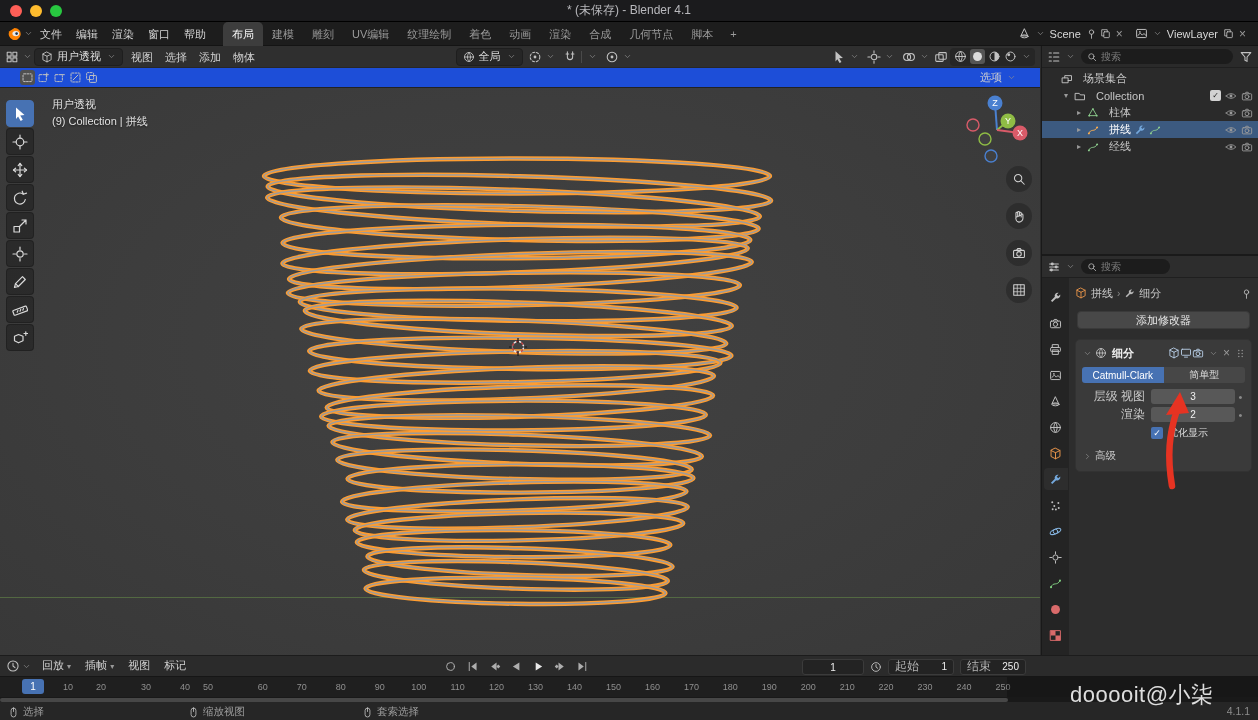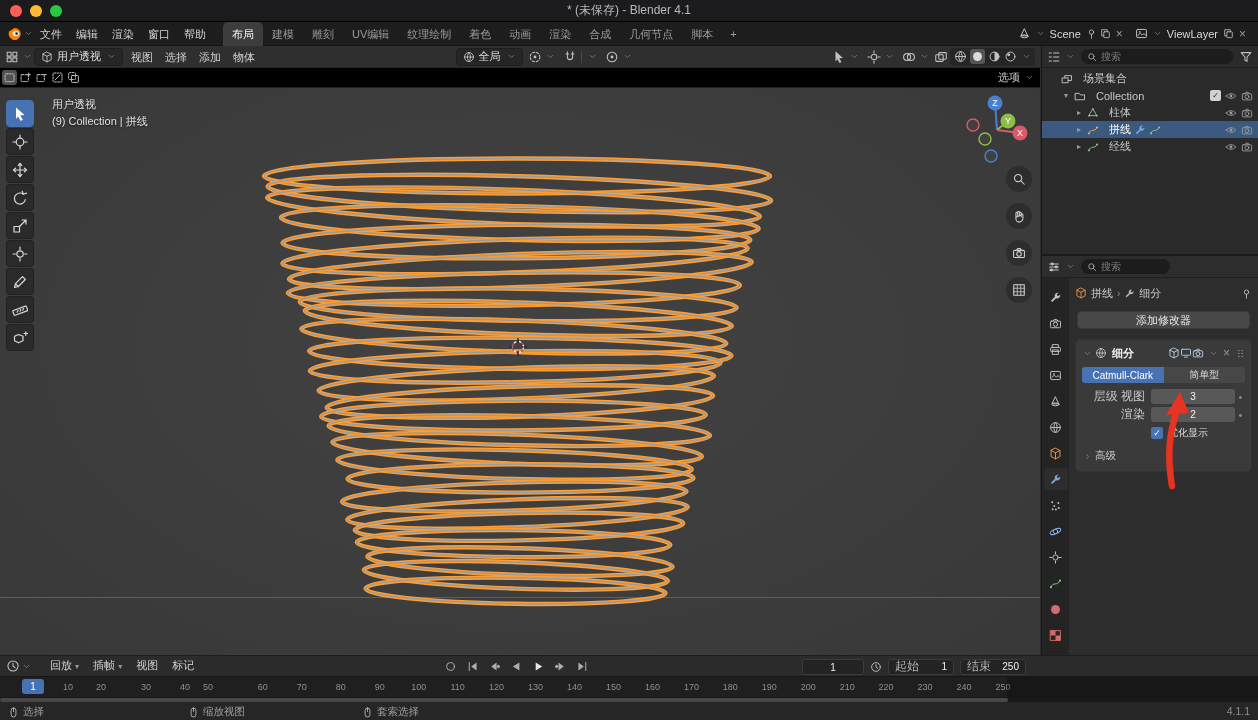--- a/index.html
+++ b/index.html
@@ -24,21 +24,21 @@
 .sel-group{display:flex;align-items:center;gap:3px;padding:2px 4px}
 .sel-label{color:#d8d8d8;margin:0 2px}
 .xbtn{color:#9a9a9a;font-size:12px;padding:0 2px}
 #vpHeader{position:absolute;top:46px;left:0;width:1040px;height:22px;background:#2f2f2f;display:flex;align-items:center;padding:0 5px;gap:2px;border-bottom:1px solid #272727}
 .field{display:flex;align-items:center;gap:4px;background:#262626;border:1px solid #1e1e1e;border-radius:4px;height:18px;padding:0 6px;color:#dedede;white-space:nowrap}
 #vpHeader .menu-item{line-height:22px;padding:0 6px}
 .hgroup{display:flex;align-items:center;gap:2px;padding:0 3px}
 .vline{width:1px;height:12px;background:#4a4a4a;margin:0 2px}
 .shading{display:flex;align-items:center;gap:3px;background:#262626;border-radius:4px;padding:1px 4px;height:18px}
 .shade-active{background:#555;border-radius:3px;padding:1px;display:inline-flex}
-#toolSettings{position:absolute;top:68px;left:0;width:1040px;height:20px;background:#000000;display:flex;align-items:center;padding:0 2px;border-bottom:1px solid #222}
+#toolSettings{position:absolute;top:68px;left:0;width:1040px;height:20px;background:#1d4ed8;display:flex;align-items:center;padding:0 20px;border-bottom:1px solid #222}
 .tsmode{display:inline-flex;padding:1px;border-radius:3px;margin-right:1px}
 .tsmode.active{background:#505050}
 .opt{color:#d0d0d0;gap:3px;padding-right:4px}
 #viewport{position:absolute;top:88px;left:0;width:1040px;height:567px;background:radial-gradient(ellipse at 50% 45%,#424242 0%,#3d3d3d 55%,#383838 100%);overflow:hidden}
 #vpCanvas{position:absolute;left:0;top:0}
 #vpText{position:absolute;left:52px;top:8px;color:#e2e2e2;text-shadow:0 1px 2px rgba(0,0,0,.6);line-height:17px;font-size:11px}
 #toolbar{position:absolute;left:6px;top:12px;width:30px;display:flex;flex-direction:column;gap:1px}
 .tool{width:28px;height:27px;border-radius:4px;background:rgba(40,40,40,.85);display:flex;align-items:center;justify-content:center;border:1px solid rgba(20,20,20,.4)}
 .tool.active{background:#4772b3;border-color:#4772b3}
 #navGizmo{position:absolute;left:958px;top:4px}
@@ -71,21 +71,21 @@
 .seg-btn{flex:1;display:flex;align-items:center;justify-content:center;background:#474747;color:#dcdcdc;font-size:10px}
 .seg-btn.active{background:#4772b3;color:#fff}
 .prow{display:flex;align-items:center;margin:3px 0;height:15px}
 .plabel{width:64px;text-align:right;margin-right:6px;color:#c9c9c9;font-size:12px;flex:none;white-space:nowrap}
 .pfield{flex:1;height:15px;background:#585858;border-radius:3px;text-align:center;color:#f2f2f2;font-size:10px;line-height:15px}
 .pdot{width:11px;text-align:center;color:#8a8a8a;flex:none}
 .cbbox{width:12px;height:12px;background:#4772b3;border-radius:2px;display:flex;align-items:center;justify-content:center;color:#fff;font-size:9px;font-weight:bold;flex:none}
 .cblabel{margin-left:5px;color:#ddd;font-size:10px}
 .adv{display:flex;align-items:center;gap:3px;margin-top:9px;color:#c9c9c9;font-size:10.5px}
 #timeline{position:absolute;top:655px;left:0;width:1258px;height:21px;background:#2b2b2b;display:flex;align-items:center;padding:0 6px;border-top:1px solid #1c1c1c}
-#tlMenus{display:flex;margin-left:12px}
+#tlMenus{display:flex;margin-left:4px}
 .tchev{font-size:8px;color:#999}
 #transport{position:absolute;left:440px;top:0;height:21px;display:flex;align-items:center;gap:2px}
 .tbtn{width:20px;height:17px;display:flex;align-items:center;justify-content:center;border-radius:3px}
 .tl-right{position:absolute;left:802px;top:2px;height:17px;display:flex;align-items:center;gap:6px}
 .framefield{width:62px;height:16px;background:#232323;border:1px solid #3b3b3b;border-radius:3px;text-align:center;color:#eee;line-height:15px;font-size:10px}
 .rangefield{height:16px;background:#232323;border:1px solid #3b3b3b;border-radius:3px;display:flex;align-items:center;padding:0 6px;width:66px;justify-content:space-between}
 .rf-label{color:#b5b5b5;font-size:12px}
 .rf-val{color:#eee;font-size:10px}
 #ruler{position:absolute;top:676px;left:0;width:1258px;height:21px;background:#1f1f1f;border-top:1px solid #161616}
 .tick{position:absolute;top:5px;transform:translateX(-50%);font-size:9px;color:#8f8f8f}
@@ -1236,17 +1236,18 @@
               <rect x="4.5" y="1.5" width="7" height="13" rx="3.5"></rect>
               <path d="M8 1.5v5"></path>
             </svg>
           </span>
           <span>套索选择</span>
         </span>
       </div>
     <span id="sbVersion">4.1.1</span>
   </div>
 
+  <div id="watermark">dooooit@小柒</div>
   <svg id="redArrow" width="48" height="100" viewBox="0 0 48 100">
       <path d="M20 96 C15 66 17 44 25 20" stroke="#e63322" stroke-width="6.5" fill="none" stroke-linecap="round"></path>
       <polygon points="28,2 14,25 37,23" fill="#e63322"></polygon>
     </svg>
 </div>
 
 </body></html>

